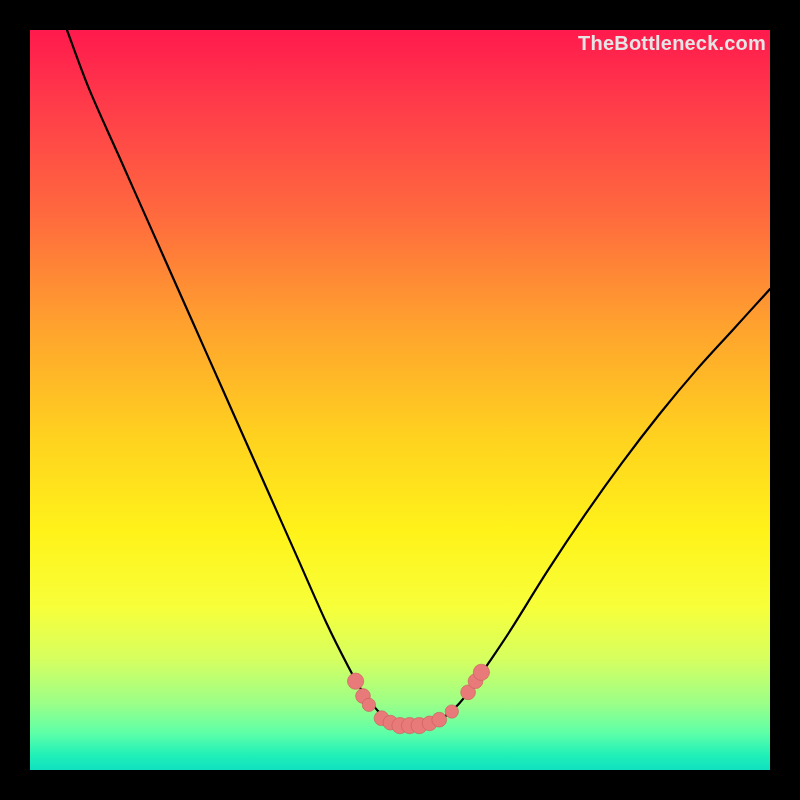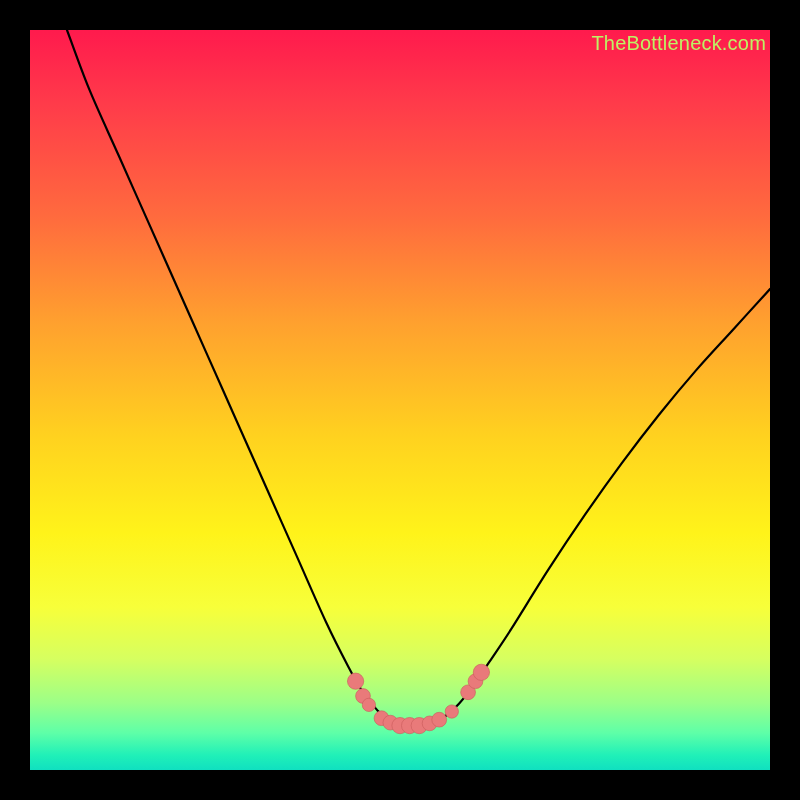--- a/index.html
+++ b/index.html
@@ -38,22 +38,22 @@
       #5effa8 95%,
       #20f0b8 98%,
       #10e0c0 100%
     );
   }
   .watermark {
     position: absolute;
     top: 32px;
     right: 34px;
     font-size: 20px;
-    font-weight: 400;
-    color: #bef264;
+    font-weight: 700;
+    color: #e5e5e5;
     letter-spacing: 0.2px;
     white-space: nowrap;
     pointer-events: none;
     margin-left: 33px;
   }
   svg.curve {
     position: absolute;
     left: 30px;
     top: 30px;
     width: 740px;

